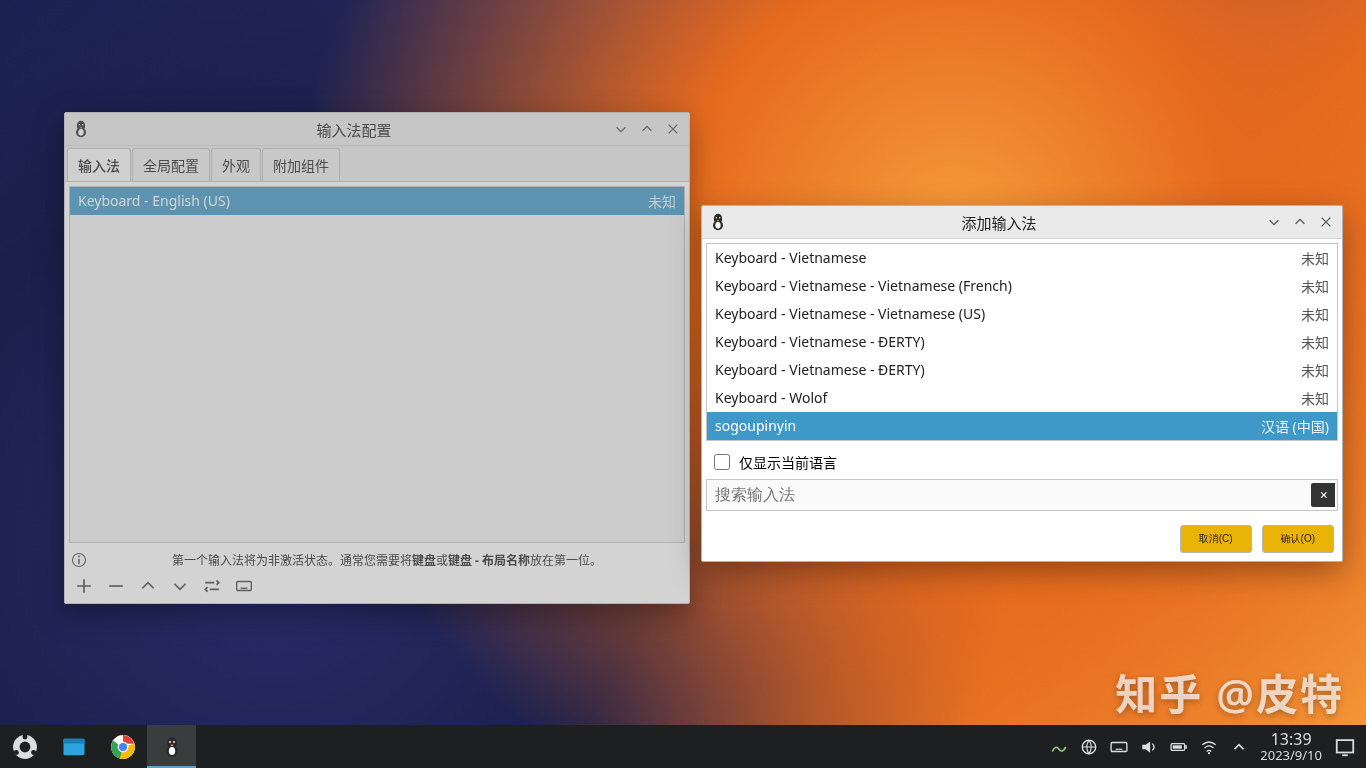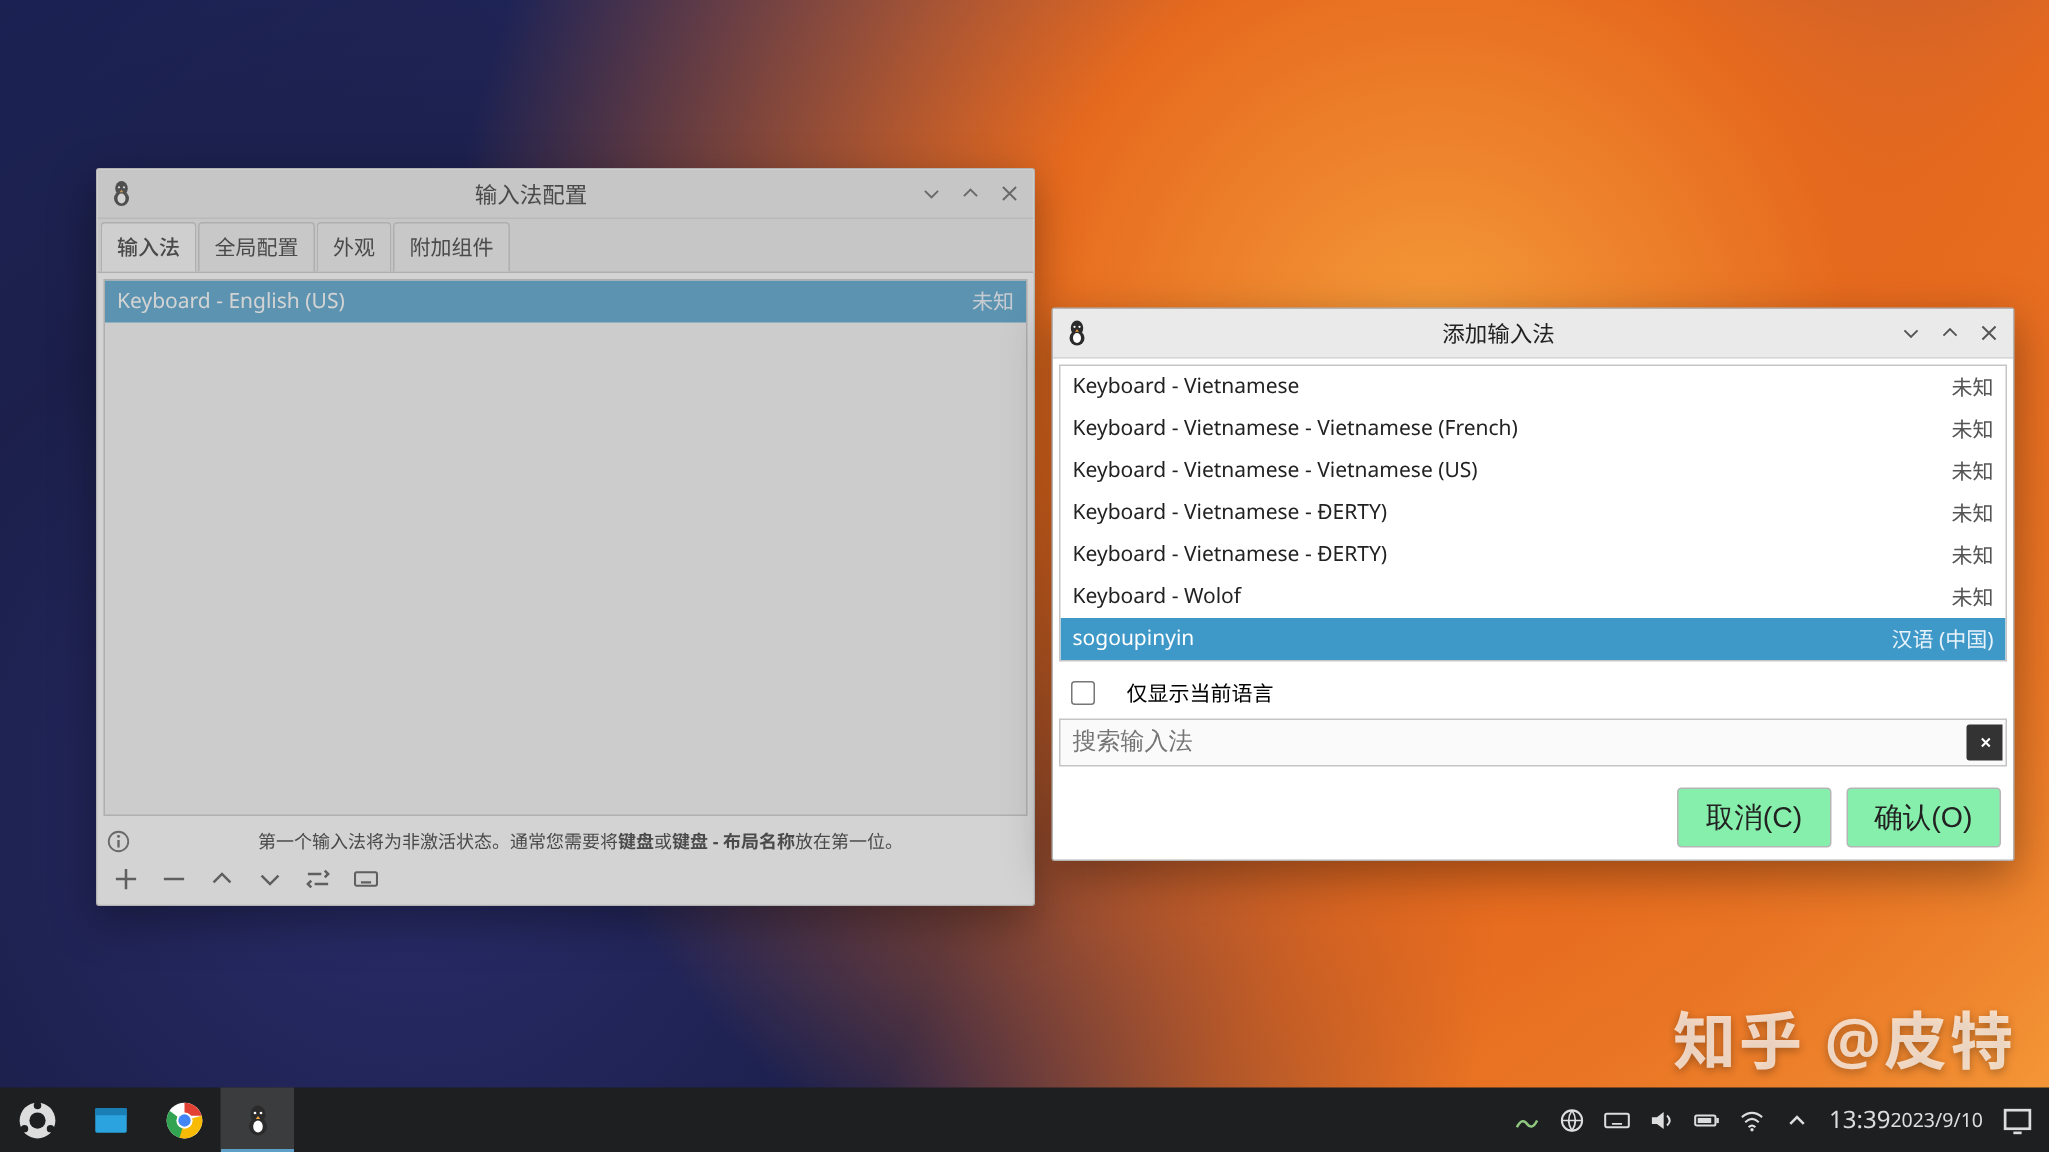--- a/index.html
+++ b/index.html
@@ -31,37 +31,37 @@
 .row .rstatus { color: #555; }
 .row.selected { background: #3e98c8; color: #fff; }
 .row.selected .rstatus { color: #e8f3fa; }
 
 .hint-line { display: flex; align-items: center; gap: 4px; padding: 4px 6px 2px 6px; font-size: 12px; color: #222; }
 .hint-line .info-icon { width: 16px; height: 16px; display: flex; align-items: center; justify-content: center; color: #555; }
 .toolbar { display: flex; gap: 14px; padding: 6px 10px 8px 10px; color: #444; }
 .toolbtn { width: 18px; height: 18px; display: flex; align-items: center; justify-content: center; cursor: pointer; }
 
 .addlist { background: #fff; margin: 4px; border: 1px solid #c5c5c5; overflow: hidden; }
-.check-row { display: flex; align-items: center; gap: 18px; padding: 6px 8px; }
+.check-row { display: flex; align-items: center; gap: 6px; padding: 6px 8px; }
 .check-row input { width: 16px; height: 16px; }
 .search-row { display: flex; align-items: center; margin: 0 4px 6px 4px; border: 1px solid #c5c5c5; background: #fafafa; }
 .search-row input { flex: 1; border: none; outline: none; background: transparent; padding: 6px 8px; font-size: 16px; color: #444; }
 .clear-btn { width: 24px; height: 24px; display: flex; align-items: center; justify-content: center; background: #333; border-radius: 2px 0 0 2px; color: #fff; margin: 2px; }
 .dlg-buttons { display: flex; justify-content: flex-end; gap: 10px; padding: 8px; }
-.dlg-buttons button { padding: 6px 18px; border: 1px solid #b5b5b5; background: #86efac; border-radius: 3px; font-size: 19px; color: #222; cursor: pointer; }
+.dlg-buttons button { padding: 6px 18px; border: 1px solid #b5b5b5; background: #eab308; border-radius: 3px; font-size: 10px; color: #222; cursor: pointer; }
 
 .dimmed-overlay { position: absolute; inset: 0; background: rgba(140,140,140,.38); pointer-events: none; }
 
 .taskbar { position: absolute; left: 0; right: 0; bottom: 0; height: 43px; background: #1d1f21; display: flex; align-items: stretch; color: #ddd; }
 .tb-left { display: flex; align-items: stretch; }
 .tb-btn { width: 49px; display: flex; align-items: center; justify-content: center; cursor: pointer; }
 .tb-btn.active { background: #3a3c3e; box-shadow: inset 0 -2px 0 #5fa0c9; }
 .tb-right { margin-left: auto; display: flex; align-items: center; gap: 12px; padding: 0 10px; }
 .tray-icon { width: 18px; height: 18px; display: flex; align-items: center; justify-content: center; color: #ddd; }
-.clock { display: flex; flex-direction: row; align-items: center; line-height: 1.1; font-size: 13px; }
+.clock { display: flex; flex-direction: column; align-items: center; line-height: 1.1; font-size: 13px; }
 .clock .time { font-size: 16px; }
 .show-desktop { width: 22px; height: 22px; display: flex; align-items: center; justify-content: center; }
 
 .watermark { position: absolute; right: 22px; bottom: 46px; font-size: 42px; font-weight: 600; color: rgba(255,255,255,.72); letter-spacing: 2px; text-shadow: 0 2px 6px rgba(0,0,0,.3); }
 
 .penguin svg { width: 20px; height: 20px; }
 </style>
 </head>
 <body>
 

